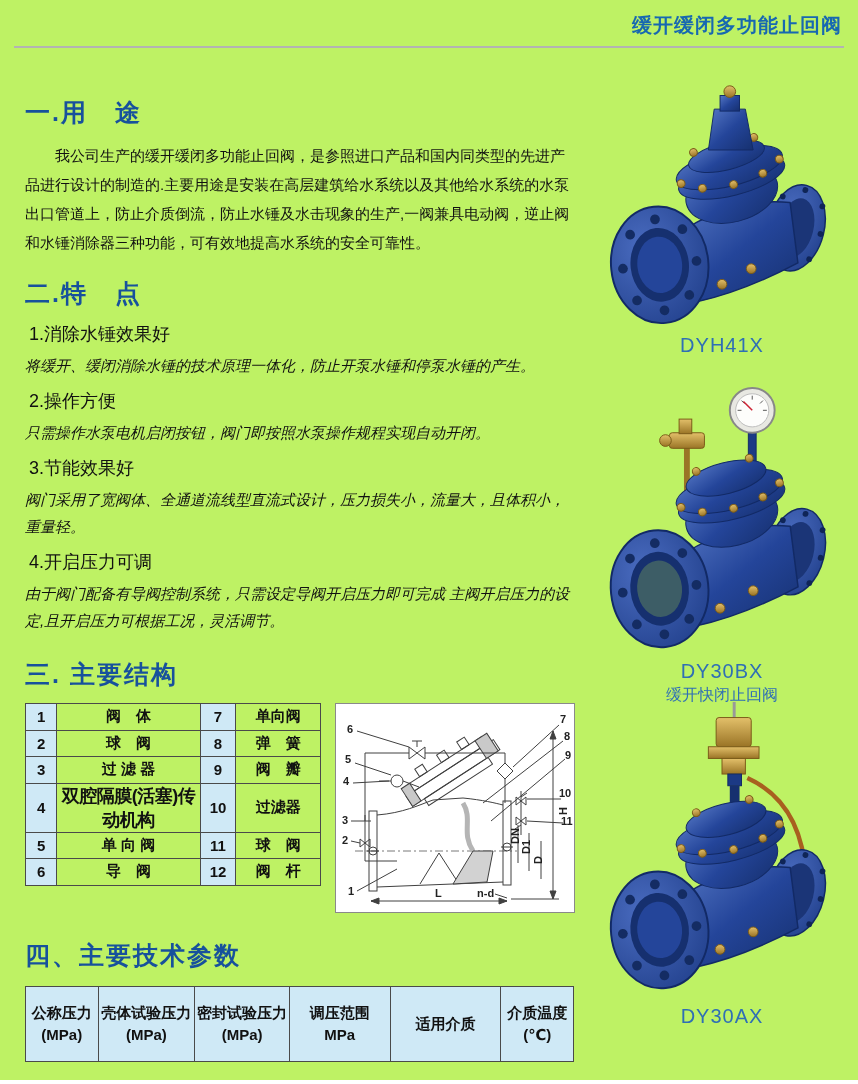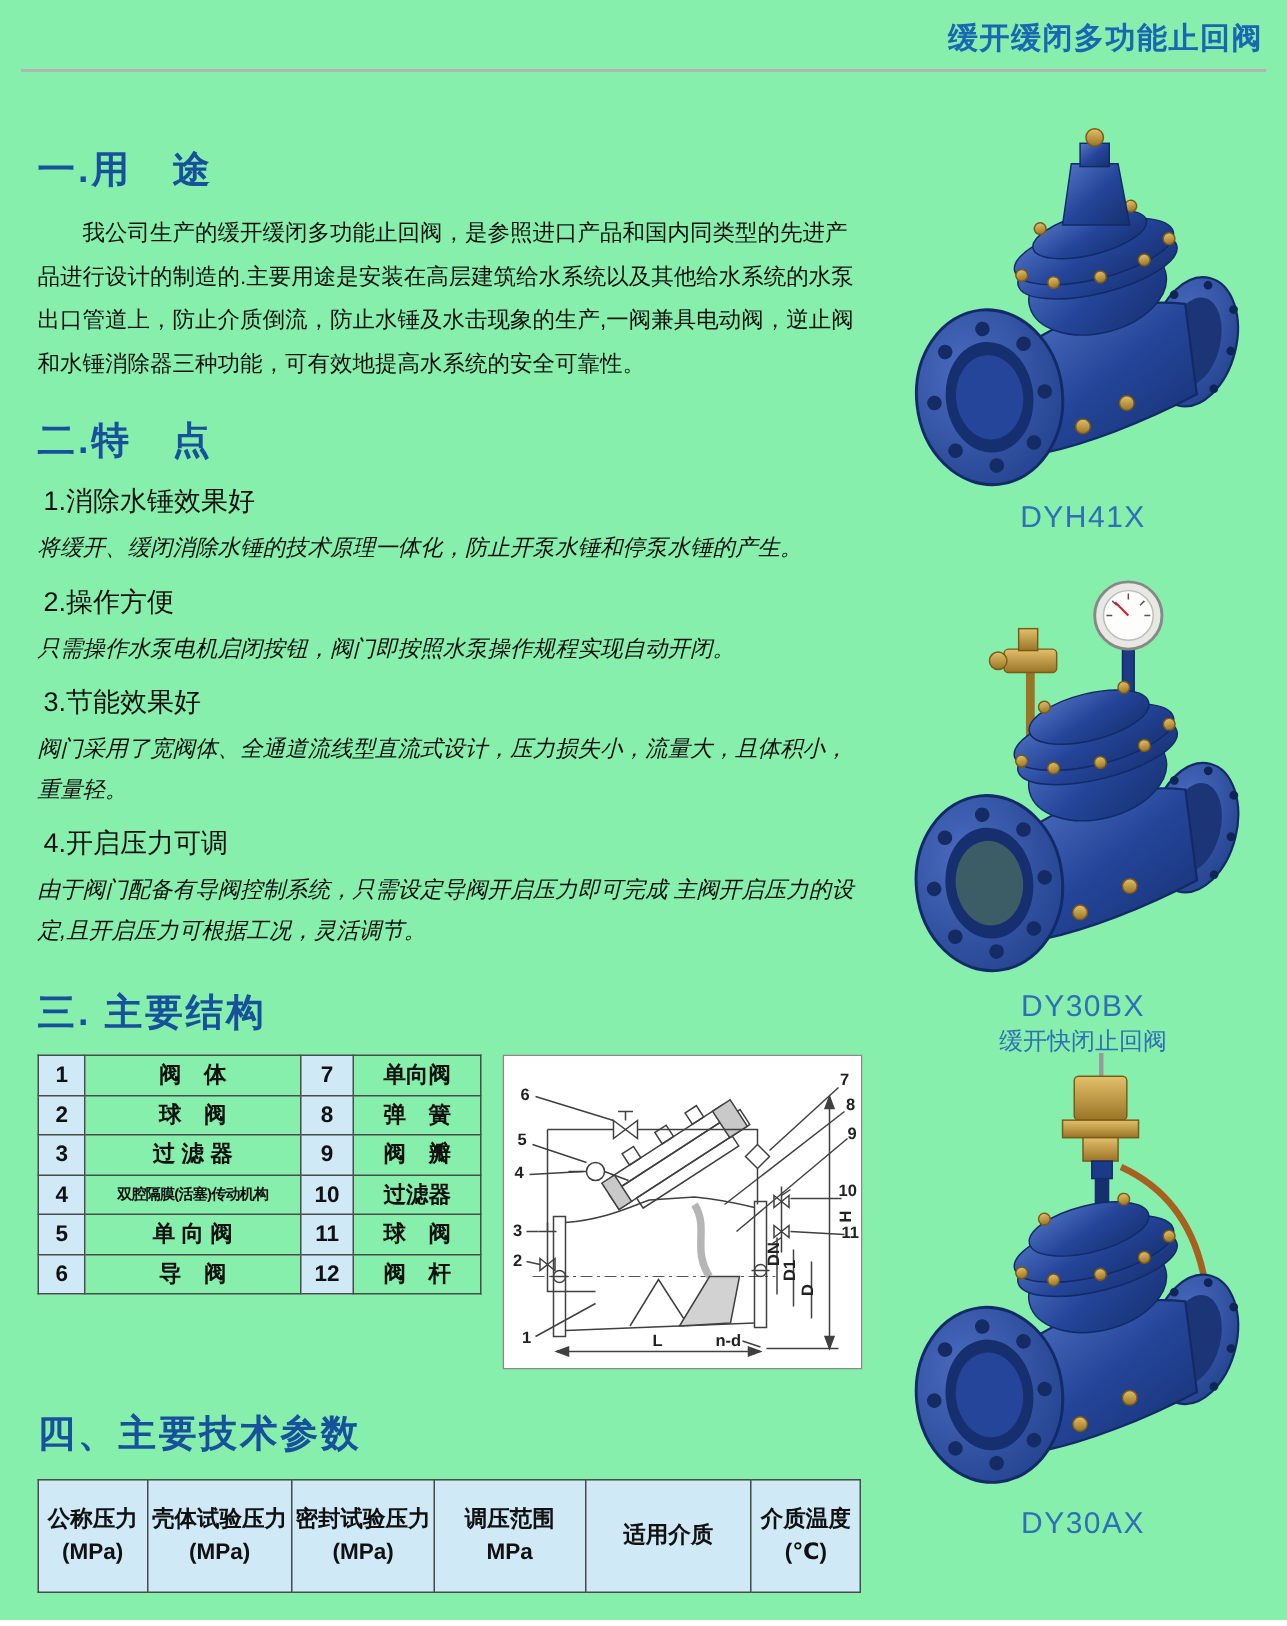--- a/index.html
+++ b/index.html
@@ -1,17 +1,17 @@
 <!DOCTYPE html>
 <html><head>
 <meta charset="utf-8">
 <style>
   html,body{margin:0;padding:0;background:#ffffff;}
   body{font-family:"Liberation Sans","DejaVu Sans",sans-serif;color:#1a1a1a;}
-  #page{position:relative;width:858px;height:1080px;background:#86efac;overflow:hidden;}
+  #page{position:relative;width:858px;height:1080px;background:#bef264;overflow:hidden;}
 
   .page-title{position:absolute;top:12px;right:16px;font-size:20px;font-weight:bold;
     color:#1768b1;letter-spacing:1px;}
   .top-rule{position:absolute;top:46px;left:14px;right:14px;height:2px;background:#b3b3b3;}
 
   .left-col{position:absolute;left:25px;top:96px;width:553px;}
 
   h2.sec{font-size:25px;font-weight:bold;color:#17519c;margin:0 0 12px 0;letter-spacing:2px;}
   .sp1{margin-top:10px;}
   p.body{font-size:15px;line-height:29px;margin:0 0 14px 0;color:#111;}
@@ -22,21 +22,21 @@
   .f-desc{font-size:15px;line-height:27px;margin:0 0 6px 0;color:#111;font-style:italic;}
 
   .structure-row{display:flex;gap:14px;margin-top:6px;align-items:flex-start;}
   table.parts{border-collapse:collapse;width:296px;}
   table.parts td{border:1.5px solid #4a4a4a;text-align:center;font-size:15px;
     font-weight:bold;height:25.5px;padding:0 2px;color:#111;}
   table.parts td.num{background:#cfe9f6;width:28px;font-weight:bold;}
   table.parts td.num2{background:#cfe9f6;width:32px;}
   table.parts td.pname1{width:148px;}
   table.parts td.pname2{width:84px;}
-  table.parts td.small{font-size:10px;letter-spacing:-0.5px;}
+  table.parts td.small{font-size:18px;letter-spacing:-0.5px;}
 
   .diagram{width:240px;height:210px;}
 
   .params-wrap{margin-top:14px;}
   table.params{border-collapse:collapse;width:549px;table-layout:fixed;}
   table.params th,table.params td{border:1.5px solid #4a4a4a;text-align:center;color:#111;}
   table.params th{background:#cfe9f6;font-size:15px;font-weight:bold;height:72px;white-space:pre-line;line-height:22px;}
   .cw1{width:72px}.cw2{width:96px}.cw3{width:94px}.cw4{width:100px}.cw5{width:110px}.cw6{width:72px}
 
   .product{position:absolute;left:596px;width:252px;text-align:center;}

